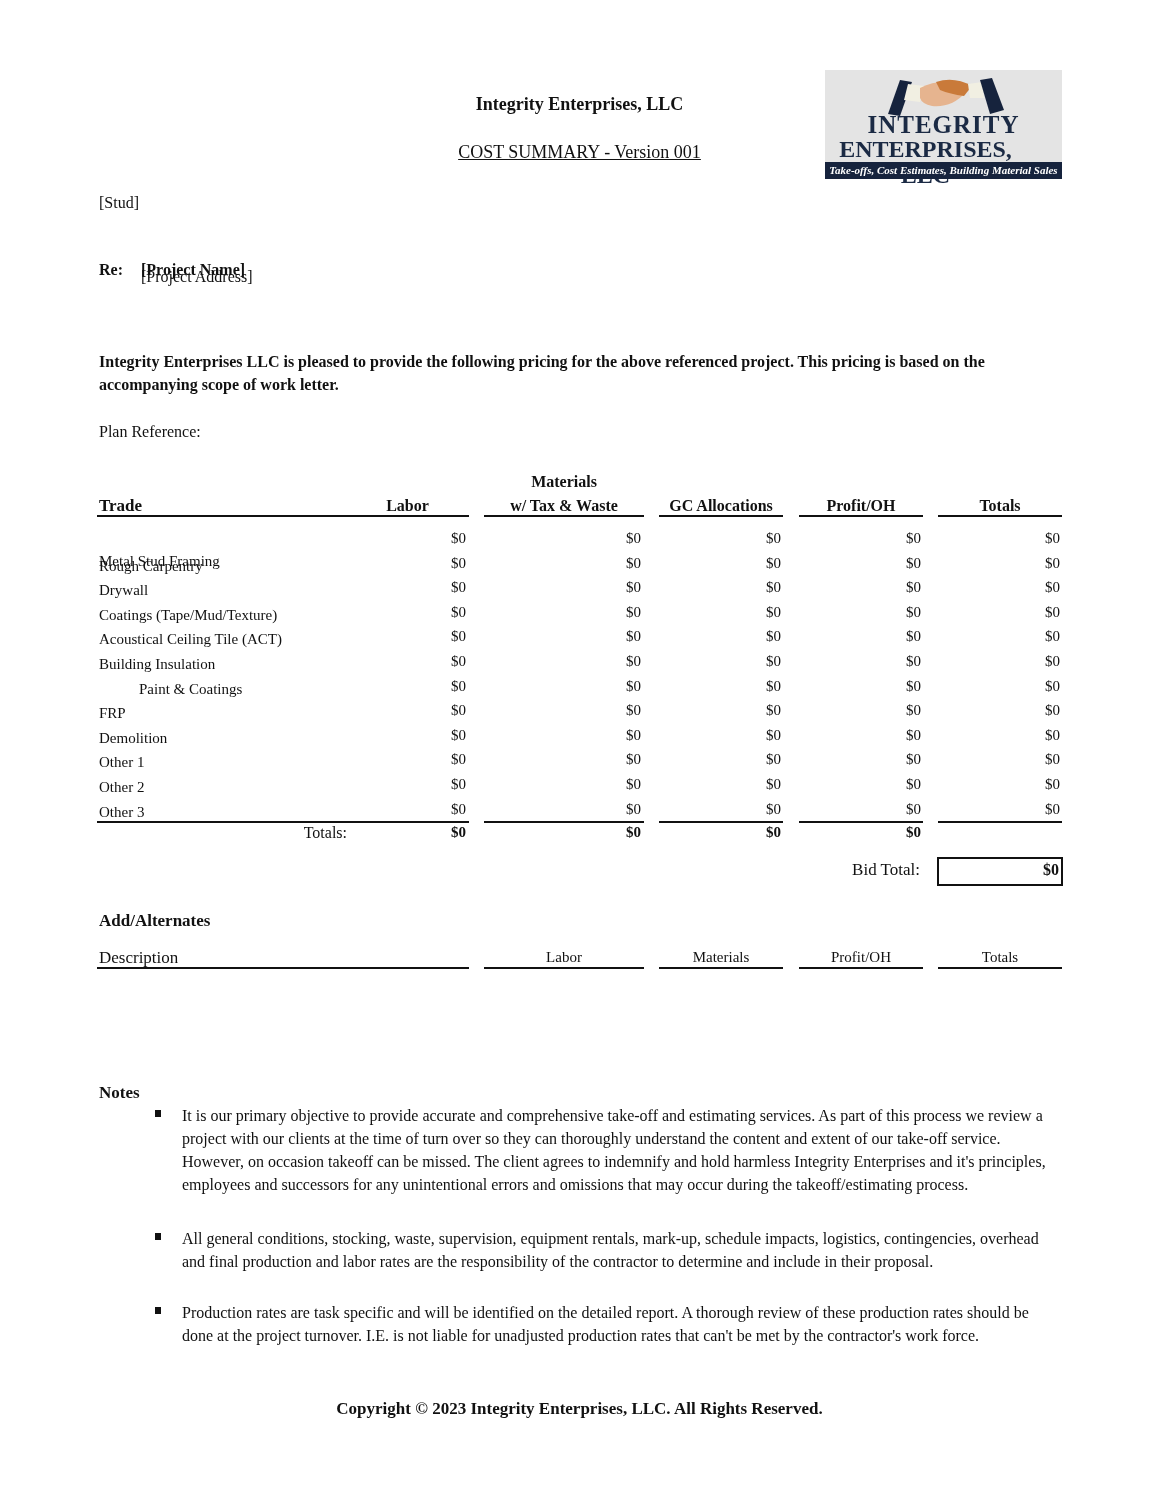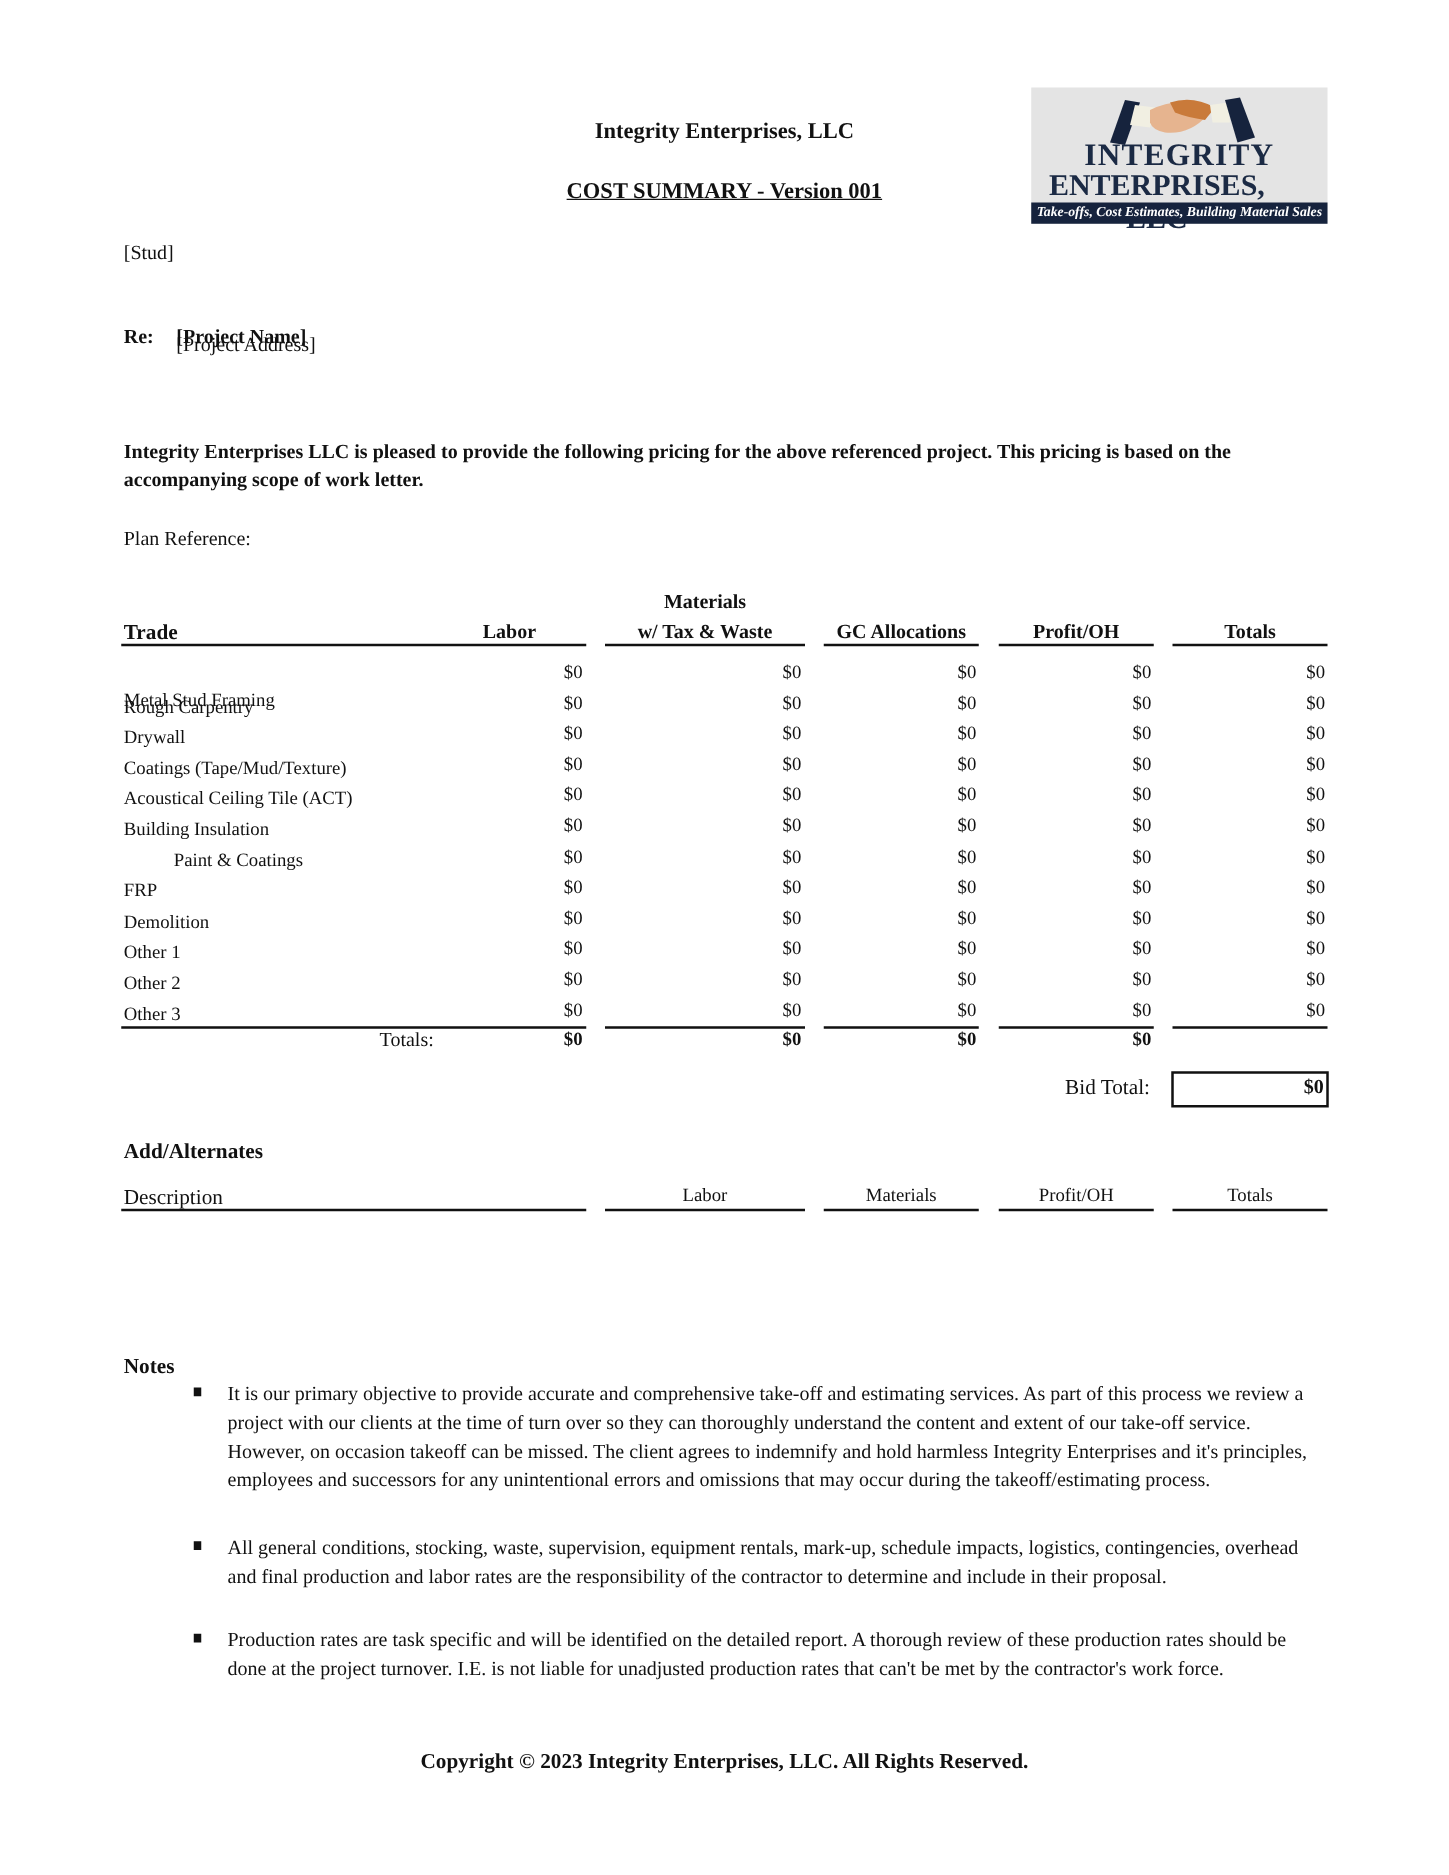--- a/index.html
+++ b/index.html
@@ -1,20 +1,20 @@
 <!DOCTYPE html>
 <html><head>
 <meta charset="utf-8">
 <style>
   html, body { margin: 0; padding: 0; background: #ffffff; }
   body { width: 1159px; height: 1500px; position: relative; font-family: "Liberation Serif", "DejaVu Serif", serif; color: #111; overflow: hidden; }
   .abs { position: absolute; }
   .bold { font-weight: bold; }
   .company-title { left: 0; width: 1159px; top: 94px; text-align: center; font-size: 18px; font-weight: bold; }
-  .doc-title { left: 0; width: 1159px; top: 142px; text-align: center; font-size: 18px; font-weight: bold; text-decoration: underline; }
+  .doc-title { left: 0; width: 1159px; top: 142px; text-align: center; font-size: 18px; font-weight: normal; text-decoration: underline; }
   .logo { left: 825px; top: 70px; width: 237px; height: 109px; background: #e4e4e4; }
   .logo .name1 { position: absolute; left: 0; width: 237px; top: 42px; text-align: center; font-size: 25px; font-weight: bold; color: #1b2a44; letter-spacing: 1px; line-height: 26px; }
   .logo .name2 { position: absolute; left: 0; width: 201px; top: 66px; text-align: center; font-size: 24px; font-weight: bold; color: #1b2a44; line-height: 26px; }
   .logo .tag { position: absolute; left: 0; bottom: 0; width: 237px; height: 17px; background: #16233d; color: #fff; font-size: 11px; font-style: italic; font-weight: bold; text-align: center; line-height: 17px; }
   .logo svg { position: absolute; left: 55px; top: 4px; }
   .text-16 { font-size: 16px; }
   .date { left: 99px; top: 194px; }
   .re-label { left: 99px; top: 261px; font-weight: bold; }
   .re-name { left: 141px; top: 261px; font-weight: bold; }
   .re-addr { left: 141px; top: 268px; }

